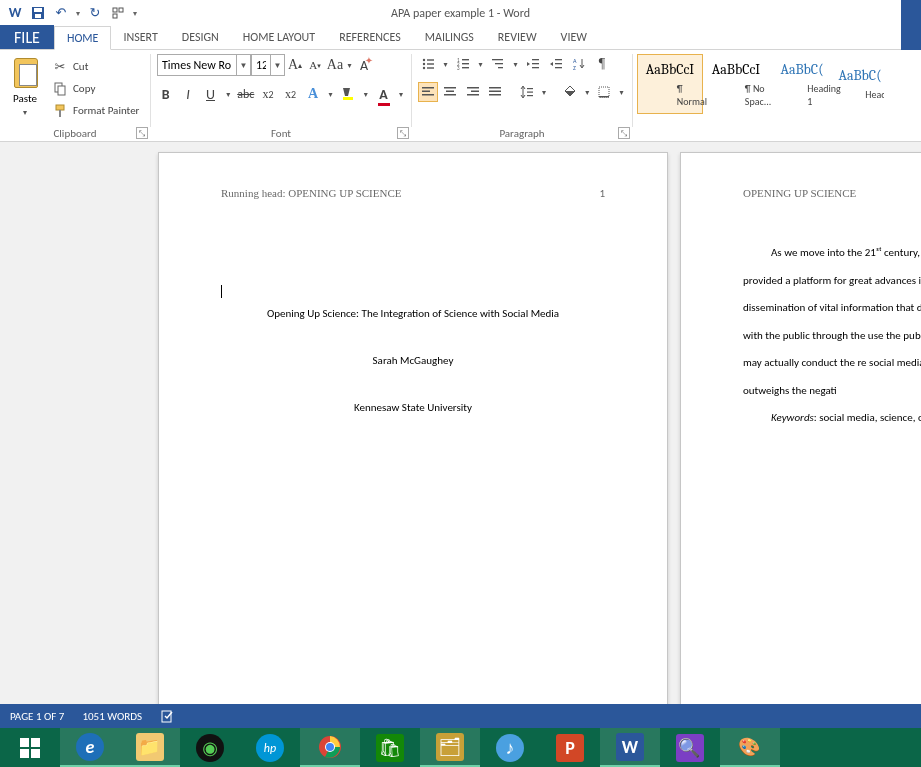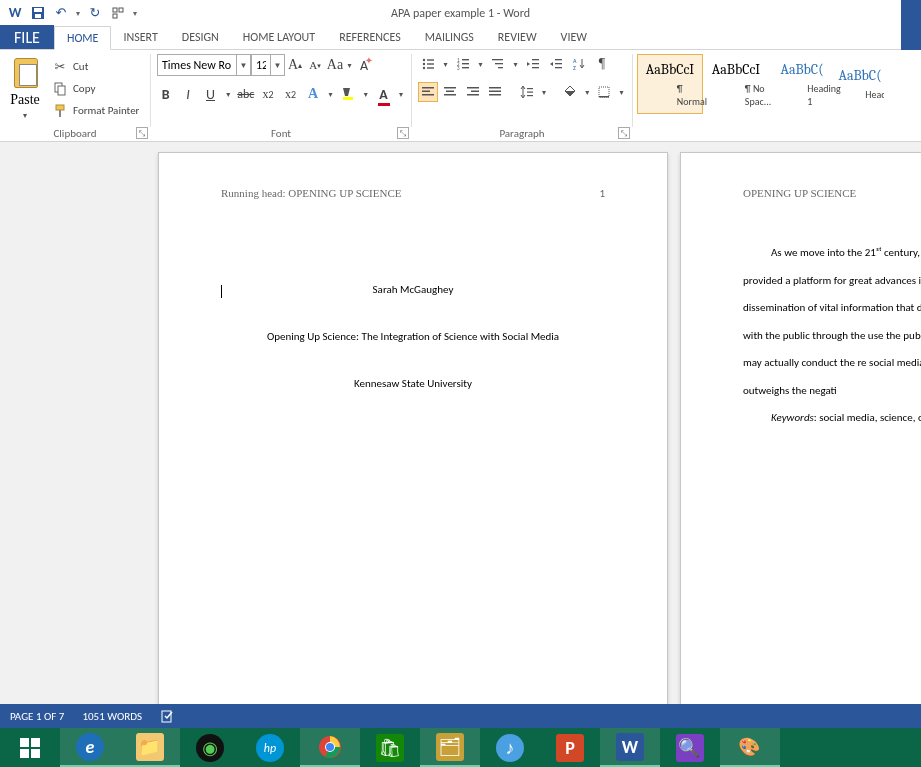--- a/index.html
+++ b/index.html
@@ -26,21 +26,21 @@
 .grp { position:relative; padding:4px 6px 14px; }
 .gl { position:absolute; bottom:1px; left:0; right:10px; text-align:center; font-size:11px; color:#666;padding-left:10px; }
 .launcher { position:absolute; bottom:2px; right:2px; width:12px; height:12px; border:1px solid #aaa; font-size:8px; color:#666; display:flex; align-items:center; justify-content:center; cursor:pointer; }
 
 
 .clipb { display:flex; gap:4px; }
 .paste { display:flex; flex-direction:column; align-items:center; width:38px; cursor:pointer; gap:2px; padding-top:2px; }
 .paste-icon { width:30px; height:34px; position:relative; }
 .paste-icon::before { content:""; position:absolute; left:4px; top:2px; width:22px; height:28px; background:#f2c55c; border:1px solid #b08b2e; border-radius:3px 3px 2px 2px; }
 .paste-icon::after { content:""; position:absolute; left:9px; top:8px; width:16px; height:20px; background:#fff; border:1px solid #888; }
-.pl { font-size:14px;font-family:Liberation Serif, serif; }
+.pl { font-size:11px; }
 .cbtns { display:flex; flex-direction:column; gap:1px; padding-top:2px; }
 .cbtn { display:flex; align-items:center; gap:5px; height:21px; padding:0 4px; font-size:11px; color:#444; cursor:pointer; }
 .cbtn .ic { width:16px; height:16px; display:flex; align-items:center; justify-content:center; color:#555; font-size:13px; }
 
 
 .frow { display:flex; align-items:center; }
 .frow2 { display:flex; align-items:center; gap:5px; margin-top:8px; }
 .combo { height:22px; border:1px solid #ababab; display:flex; align-items:center; background:#fff; }
 .combo input { border:none; outline:none; font-size:12px; padding:0 4px; height:20px; }
 .combo .ar { width:14px; height:20px; border-left:1px solid #ababab; display:flex; align-items:center; justify-content:center; font-size:8px; color:#555; cursor:pointer; }
@@ -360,22 +360,22 @@
     </div>
   </div>
 </div>
 
 <div class="docarea">
   <div class="page p1">
     <div class="rh">Running head: OPENING UP SCIENCE</div>
     <div class="pn">1</div>
     <div class="cursor"></div>
     <div class="body">
+      <div class="ln" style="margin-top:24px">Opening Up Science: The Integration of Science with Social Media</div>
       <div class="ln">Sarah McGaughey</div>
-      <div class="ln" style="margin-top:24px">Opening Up Science: The Integration of Science with Social Media</div>
       <div class="ln">Kennesaw State University</div>
     </div>
   </div>
   <div class="page p2">
     <div class="rh">OPENING UP SCIENCE</div>
     <div class="body">
       <p>As we move into the 21ˢᵗ century, social media lives. Perhaps one of the most profound aspec provided a platform for great advances in scie innovations in biomedicine, and scientists' pe for the dissemination of vital information that diversity in the field of science, or even enact Collaboration with the public through the use the publics' minds, if only they have access to holding scientists may actually conduct the re social media and the push for open access to s in which the positive far outweighs the negati</p>
       <p class="kw"><i>Keywords</i><span>:  social media, science, crow</span></p>
     </div>
   </div>

